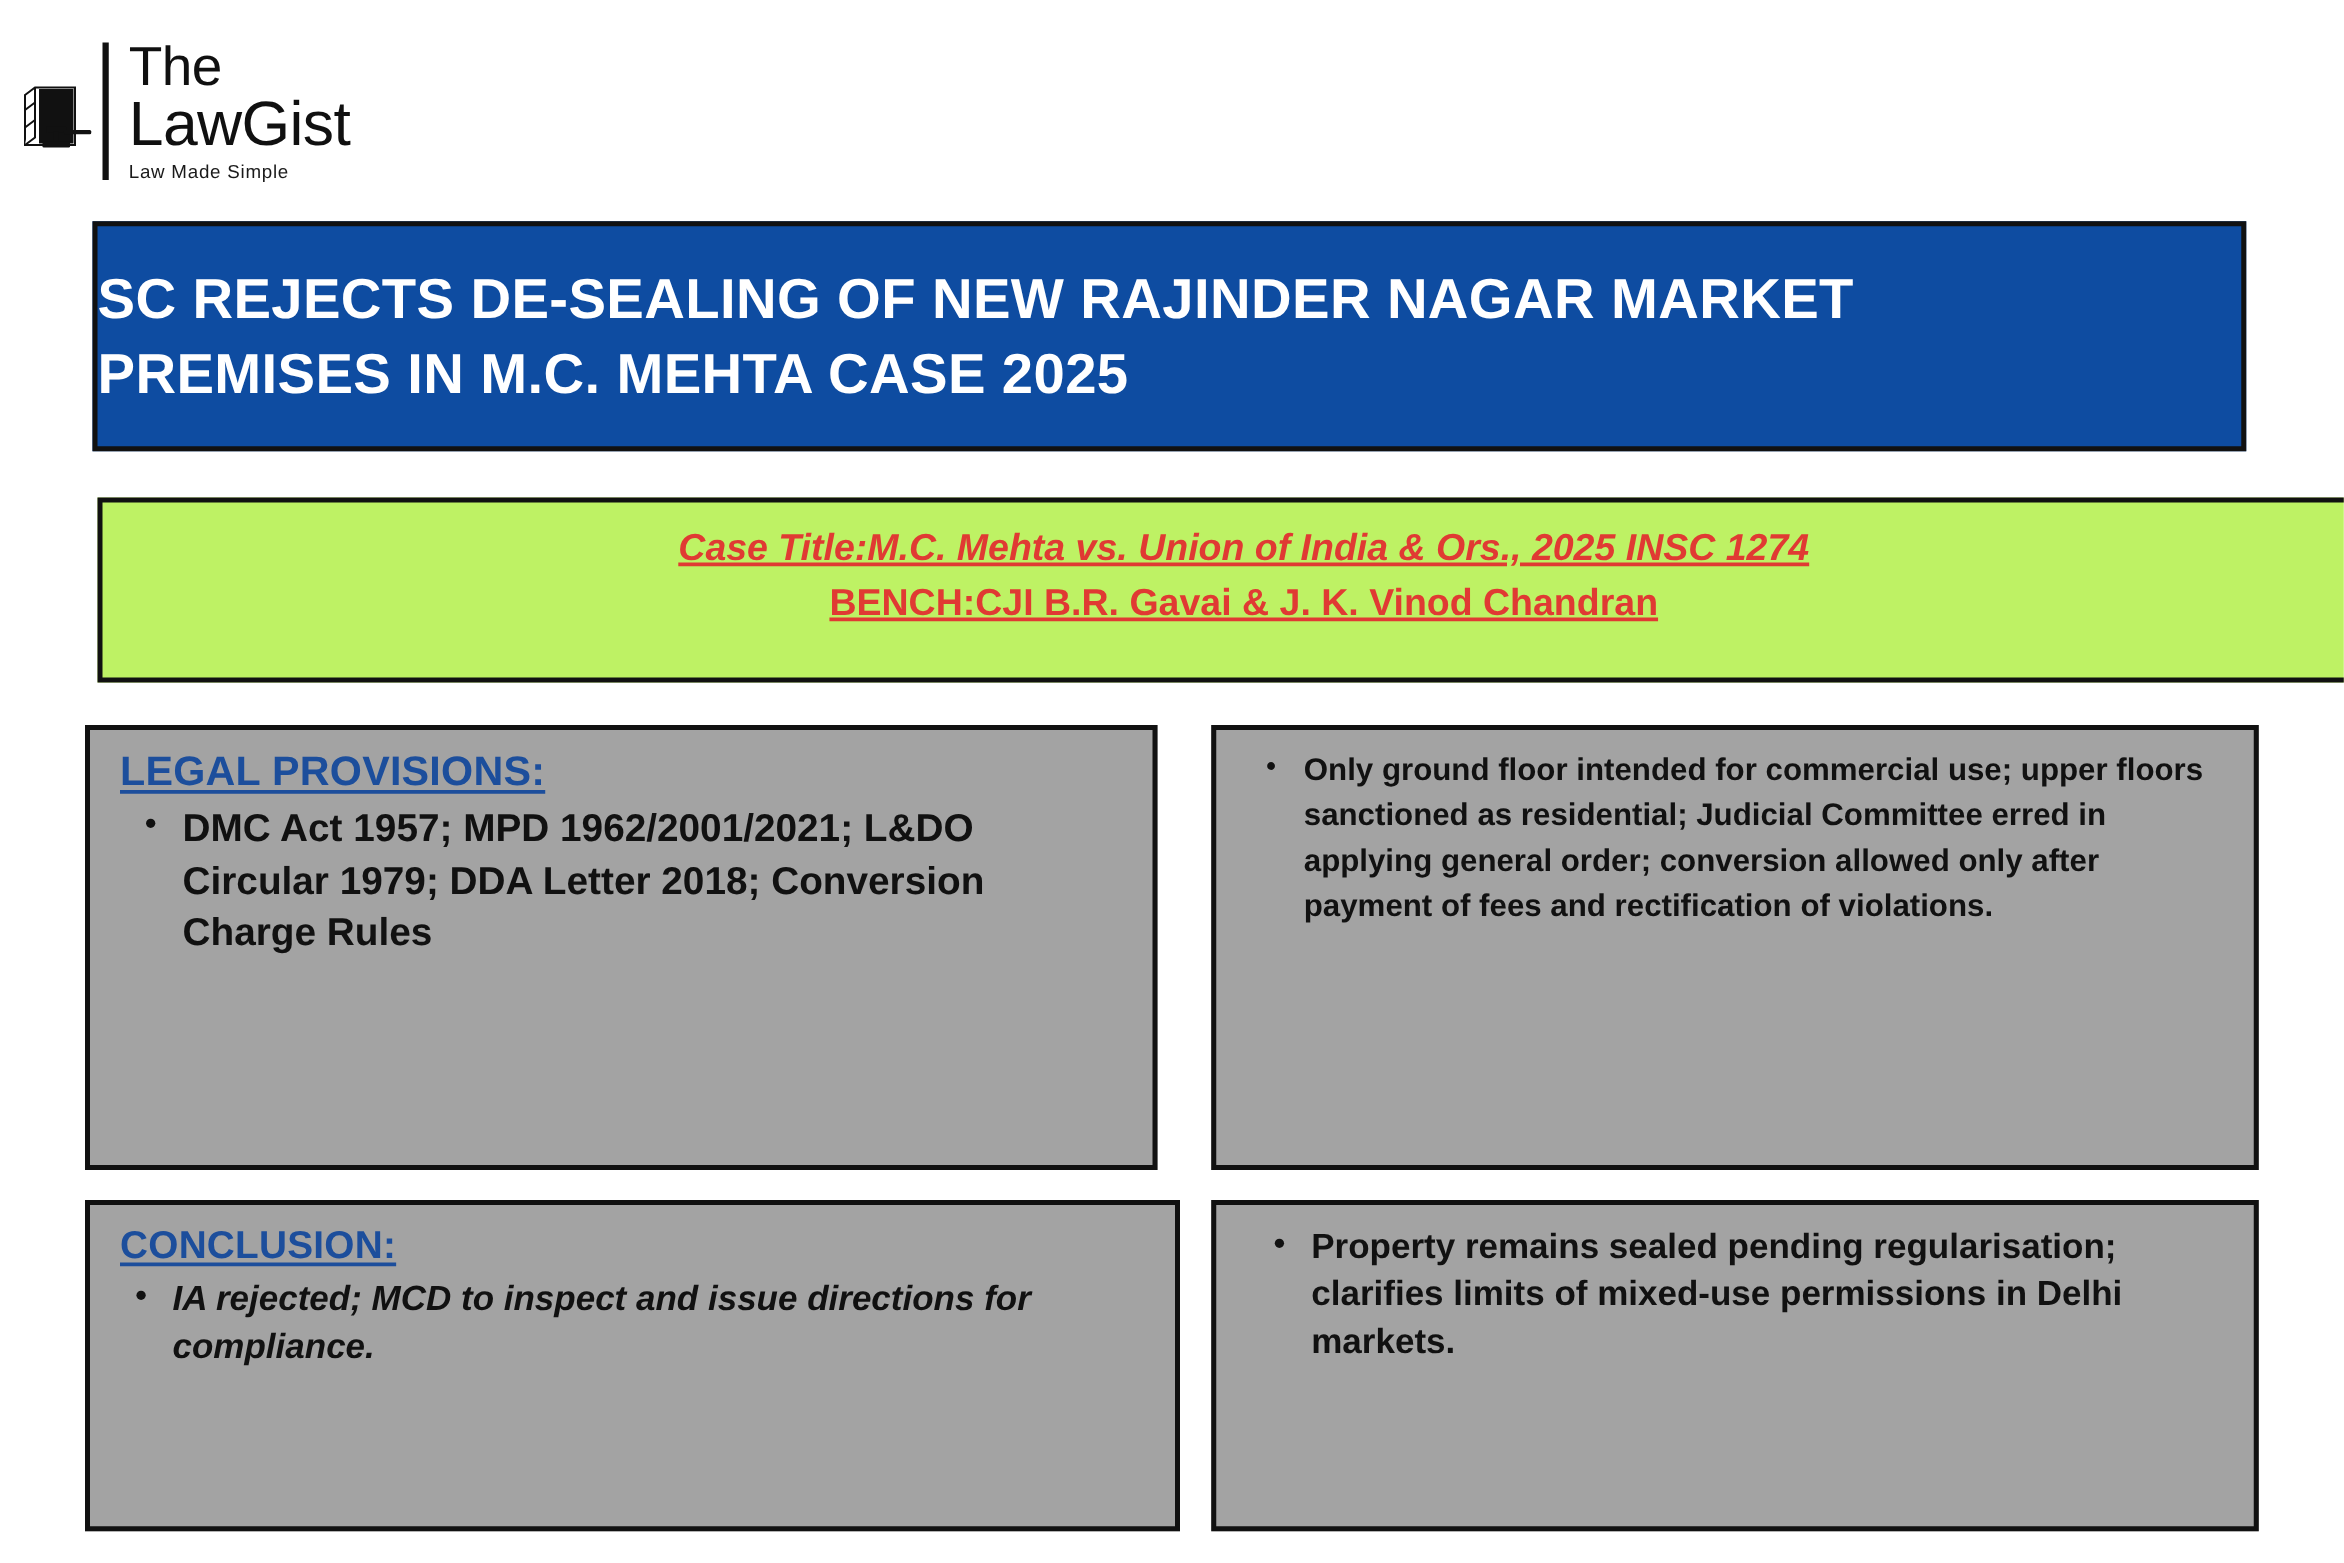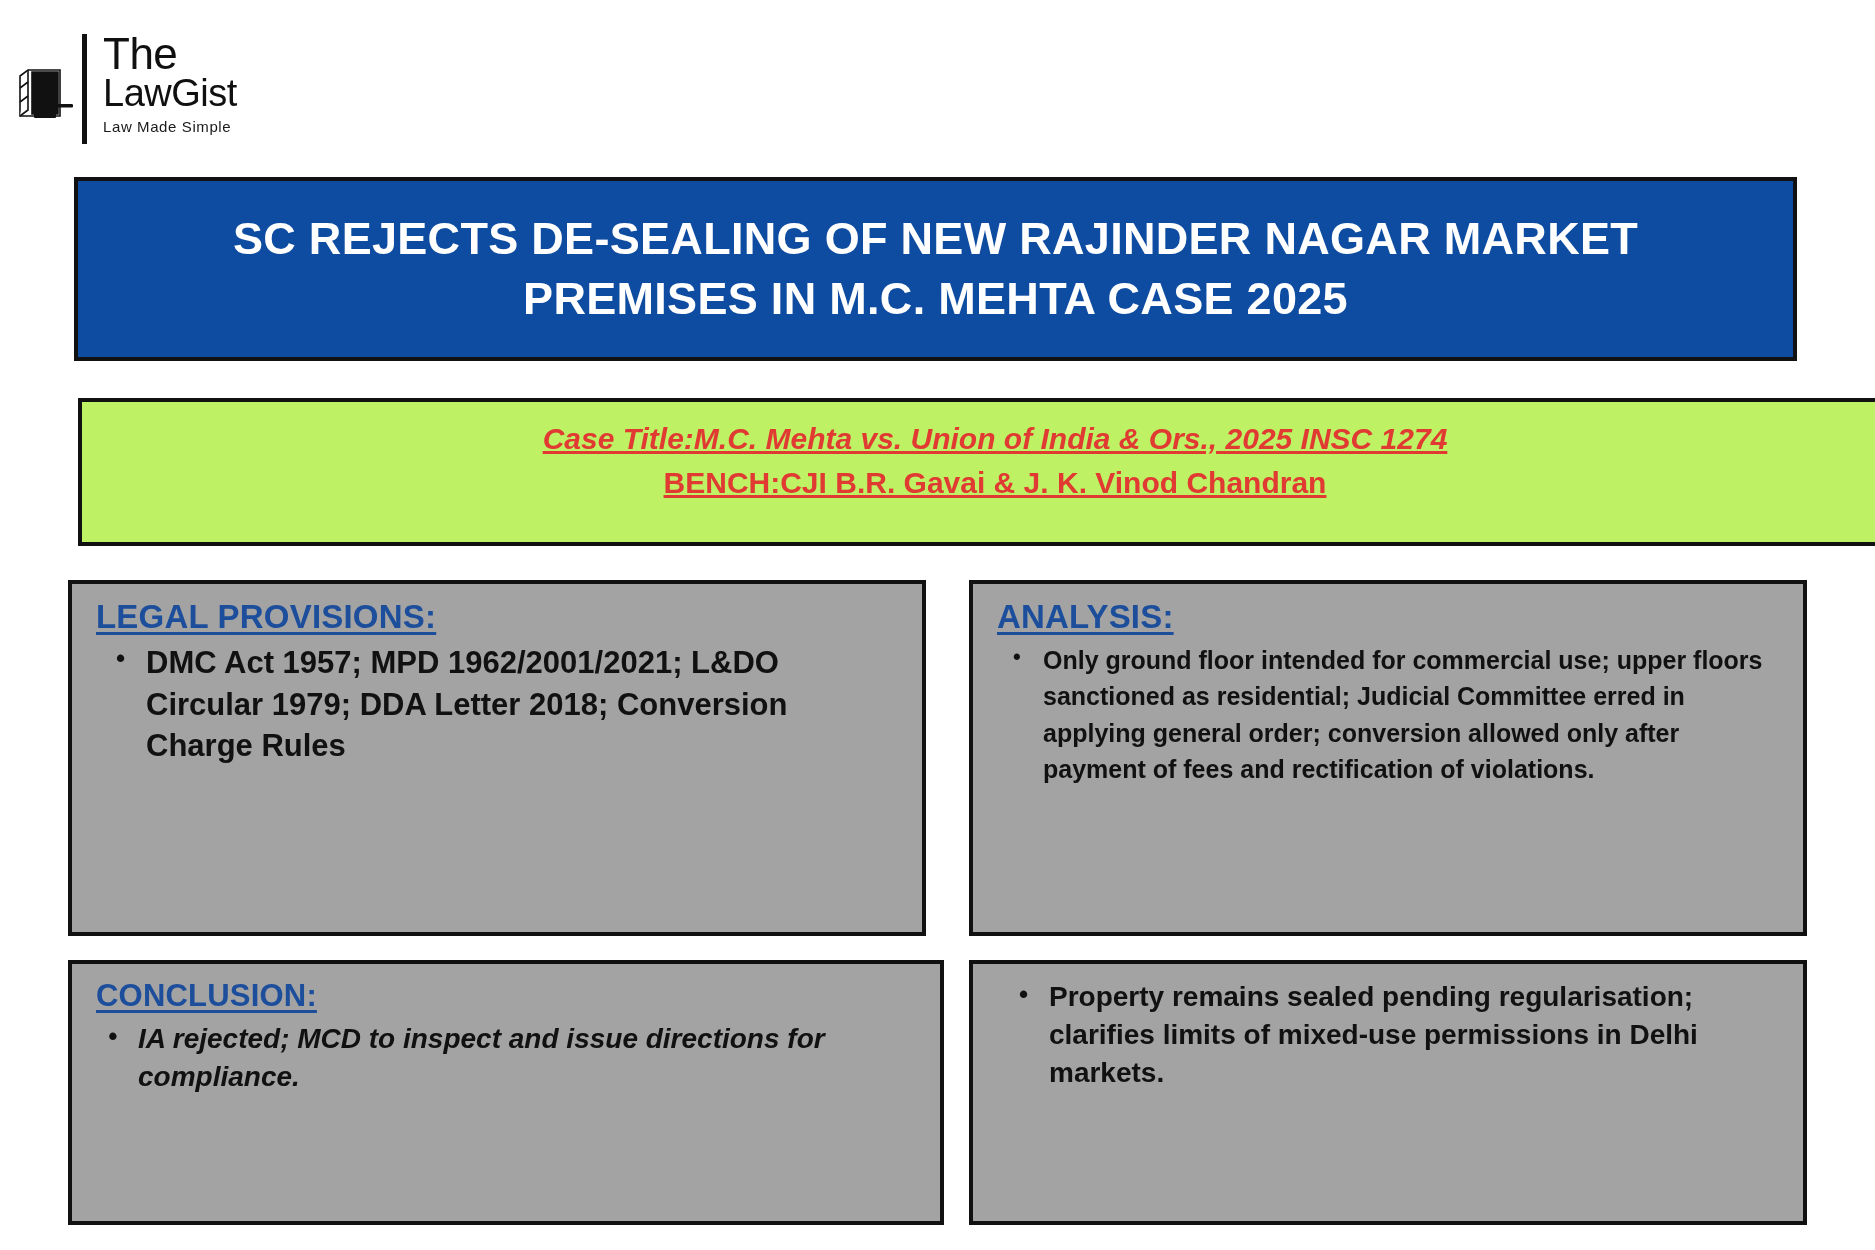--- a/index.html
+++ b/index.html
@@ -42,21 +42,21 @@
     flex-direction: column;
     line-height: 0.92;
   }
   .logo-the {
     font-size: 44px;
     color: #101010;
     letter-spacing: -0.5px;
     font-weight: 400;
   }
   .logo-lawgist {
-    font-size: 38px;
+    font-size: 50px;
     color: #101010;
     letter-spacing: -0.5px;
     font-weight: 400;
     margin-top: 2px;
   }
   .logo-tagline {
     font-size: 15px;
     color: #1a1a1a;
     letter-spacing: 0.6px;
     margin-top: 9px;
@@ -67,21 +67,21 @@
     position: absolute;
     left: 74px;
     top: 177px;
     width: 1723px;
     height: 184px;
     background: #0E4CA1;
     border: 4px solid #111111;
     box-sizing: border-box;
     display: flex;
     flex-direction: column;
-    align-items: center;
+    align-items: flex-start;
     justify-content: center;
   }
   .title-line {
     color: #ffffff;
     font-size: 45px;
     font-weight: bold;
     letter-spacing: 0.3px;
     line-height: 1.33;
     text-align: center;
     white-space: nowrap;
@@ -202,21 +202,20 @@
 </div>
 
 <div class="panel" id="panel-legal">
   <div class="panel-heading">LEGAL PROVISIONS:</div>
   <ul class="bullets">
     <li>DMC Act 1957; MPD 1962/2001/2021; L&amp;DO Circular 1979; DDA Letter 2018; Conversion Charge Rules</li>
   </ul>
 </div>
 
 <div class="panel" id="panel-analysis">
-  <div class="panel-heading">ANALYSIS:</div>
   <ul class="bullets">
     <li>Only ground floor intended for commercial use; upper floors sanctioned as residential; Judicial Committee erred in applying general order; conversion allowed only after payment of fees and rectification of violations.</li>
   </ul>
 </div>
 
 <div class="panel" id="panel-conclusion">
   <div class="panel-heading small">CONCLUSION:</div>
   <ul class="bullets">
     <li>IA rejected; MCD to inspect and issue directions for compliance.</li>
   </ul>

